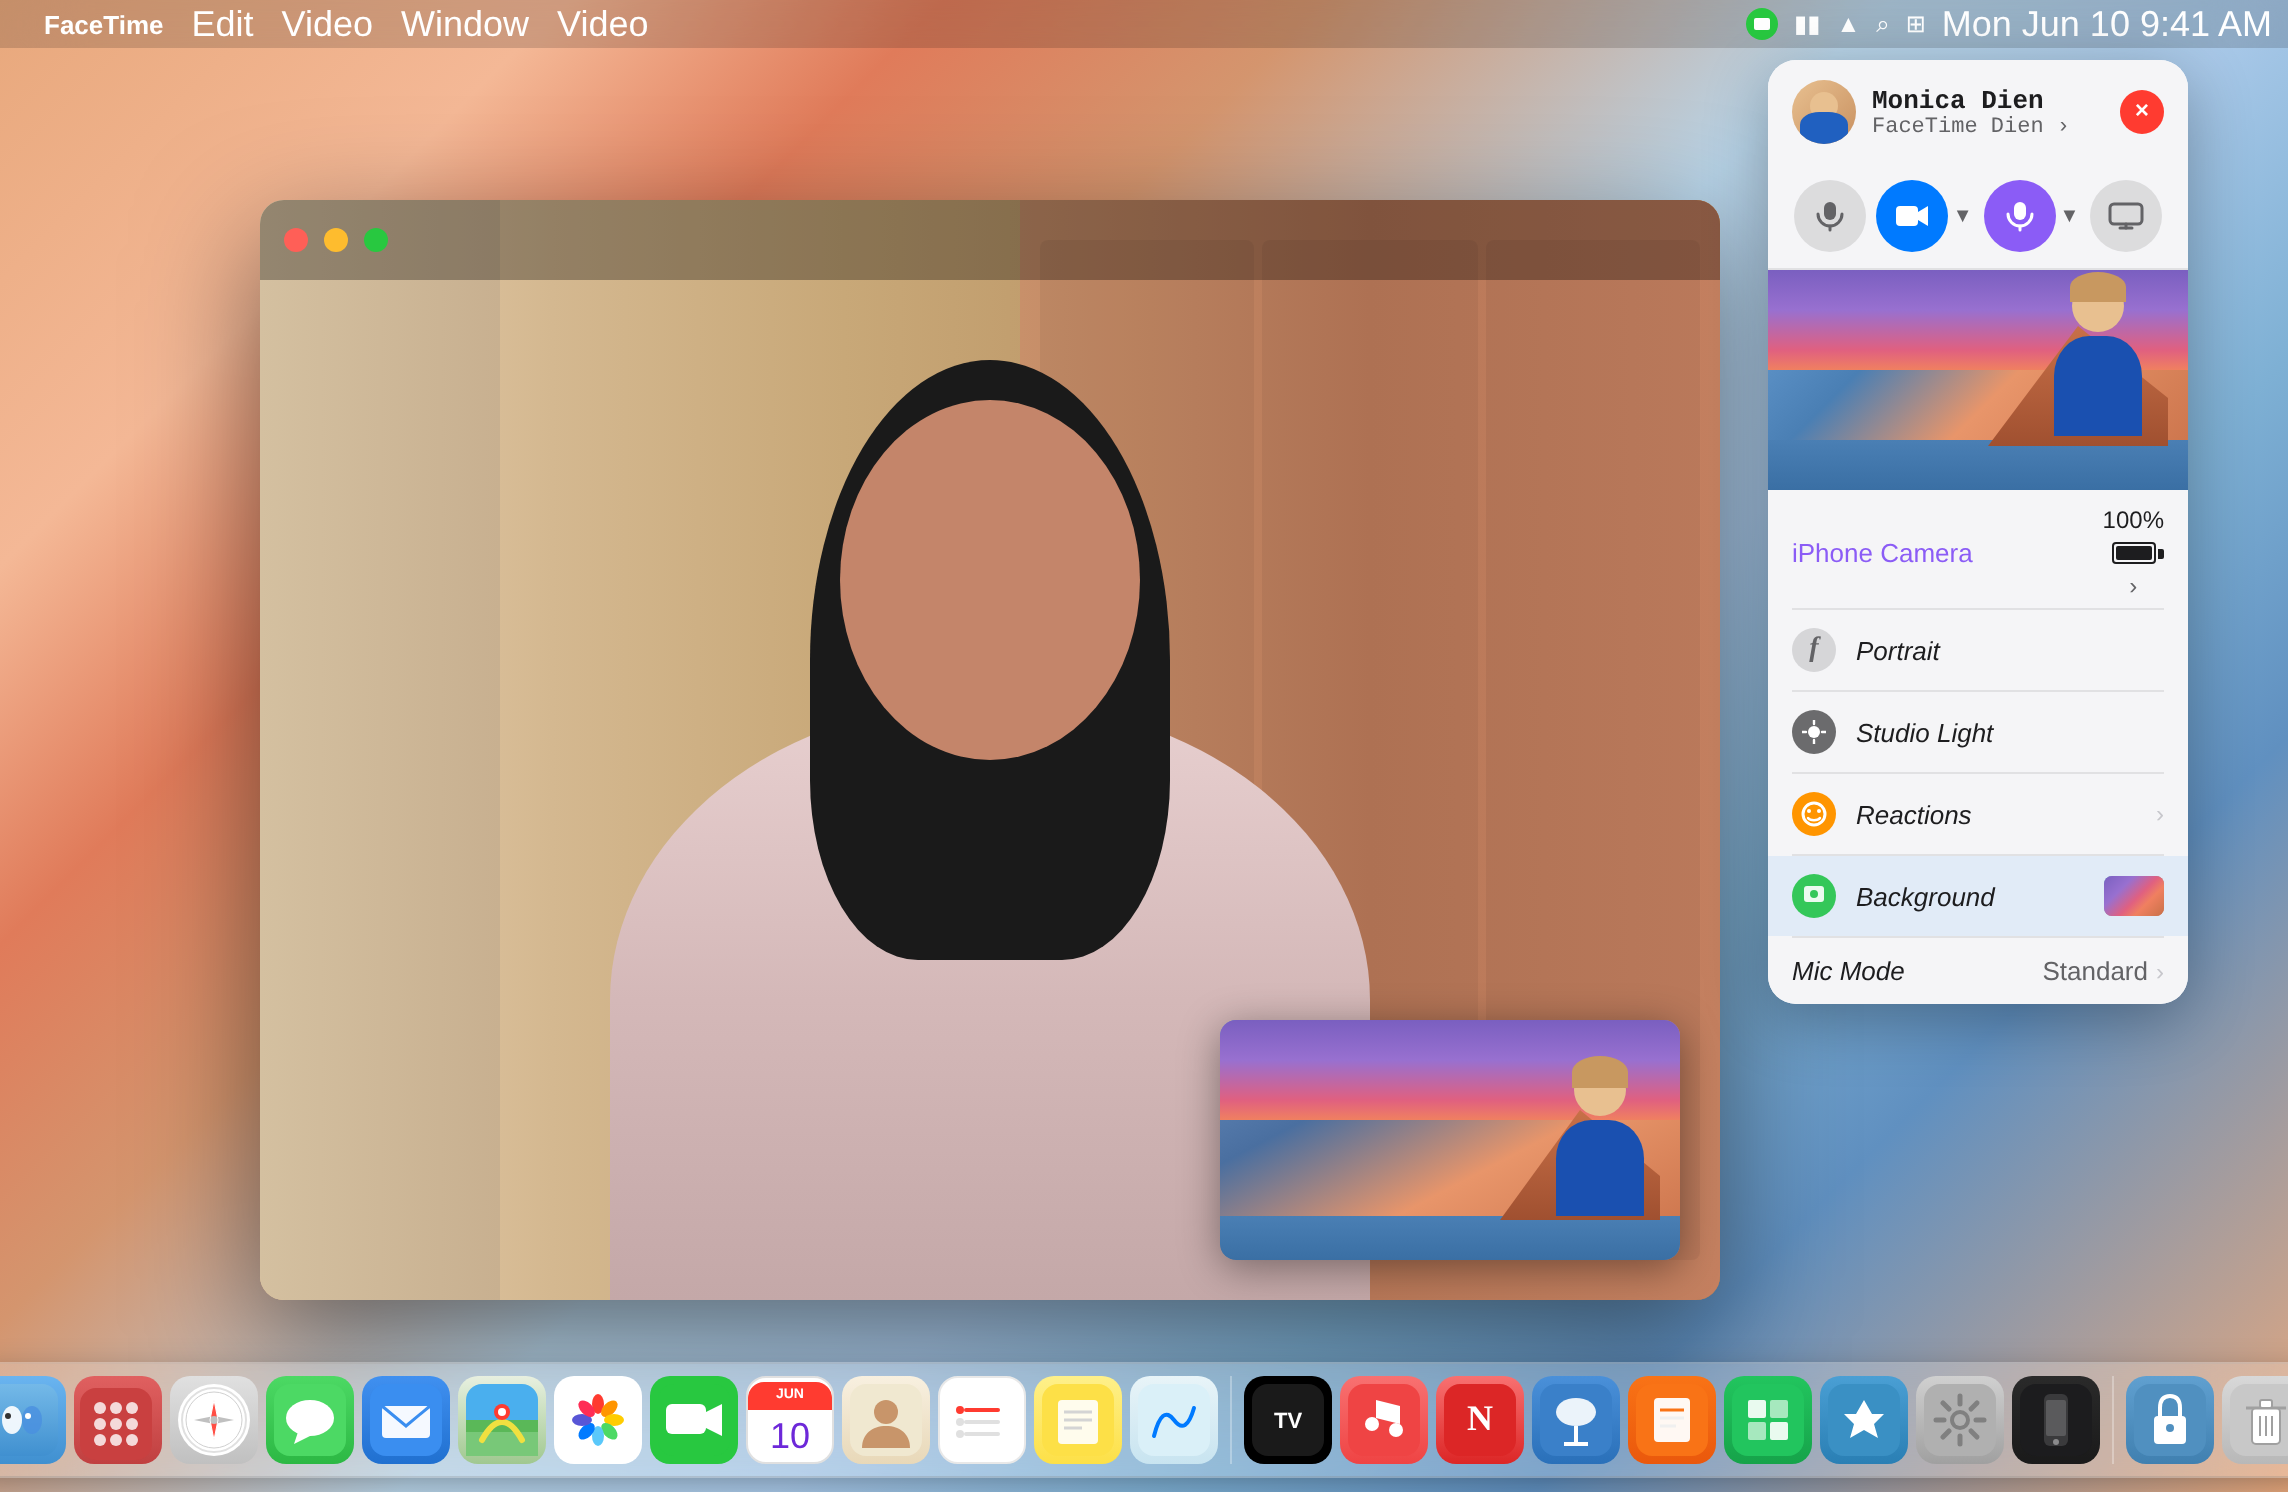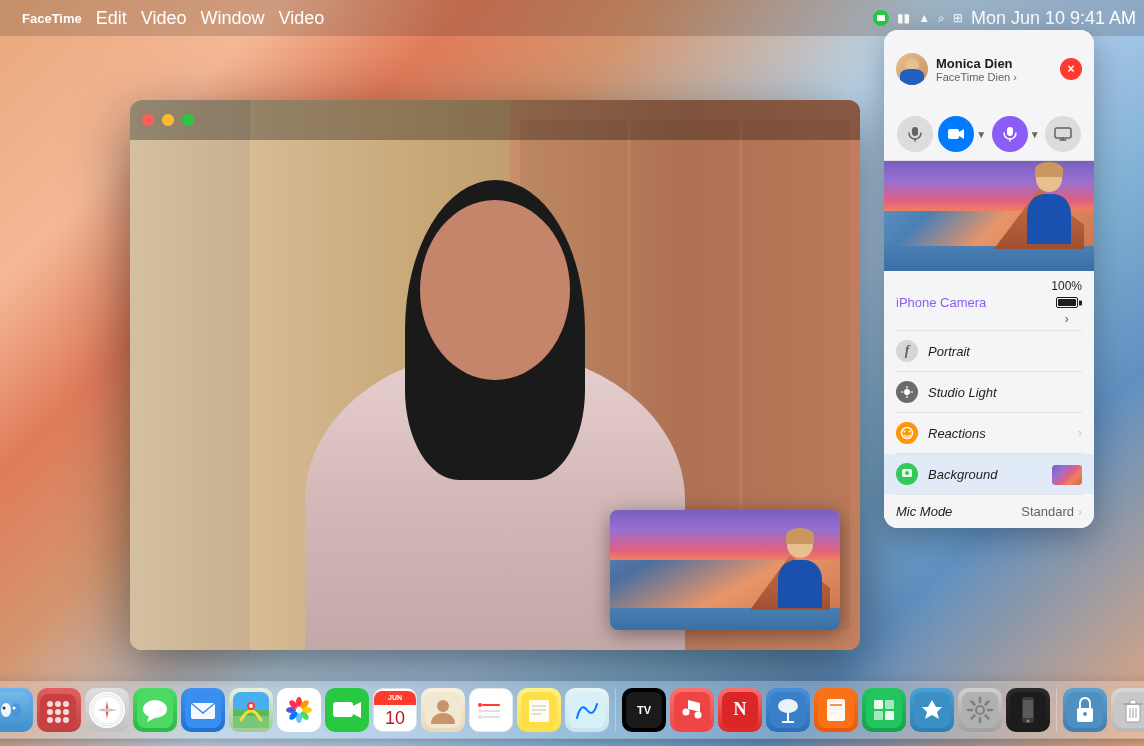--- a/index.html
+++ b/index.html
@@ -8,21 +8,21 @@
       height: 746px;
       overflow: hidden;
       font-family: -apple-system, BlinkMacSystemFont, 'SF Pro Text', sans-serif;
       background: linear-gradient(135deg, #e8a87c 0%, #f4b896 15%, #e07b5a 25%, #d4956e 35%, #b8d4e8 50%, #a8c8e8 60%, #7eb0d4 70%, #6090c0 80%, #e8a87c 100%);
       position: relative;
     }
 
     
     .menubar {
       width: 100%;
-      height: 36px;
+      height: 24px;
       background: rgba(0,0,0,0.15);
       backdrop-filter: blur(20px);
       display: flex;
       align-items: center;
       justify-content: space-between;
       padding: 0 8px;
       position: absolute;
       top: 0;
       left: 0;
       z-index: 100;
@@ -231,22 +231,23 @@
       box-shadow: 0 8px 32px rgba(0,0,0,0.3);
       overflow: hidden;
       z-index: 200;
     }
 
     
     .panel-header {
       display: flex;
       align-items: center;
       justify-content: space-between;
-      padding: 23px 12px;
+      padding: 10px 12px;
       background: rgba(245,245,247,0.98);
+      font-family: Liberation Mono, monospace;
     }
     .panel-header-left {
       display: flex;
       align-items: center;
       gap: 8px;
     }
     .contact-avatar {
       width: 32px;
       height: 32px;
       border-radius: 50%;
@@ -465,21 +466,20 @@
     .menu-item {
       display: flex;
       align-items: center;
       justify-content: space-between;
       padding: 9px 12px;
       cursor: pointer;
       transition: background 0.1s;
     }
     .menu-item.active {
       background: rgba(0,122,255,0.08);
-      align-items: flex-end;
     }
     .menu-item-left {
       display: flex;
       align-items: center;
       gap: 10px;
     }
     .menu-icon-circle {
       width: 22px;
       height: 22px;
       border-radius: 50%;
@@ -897,21 +897,21 @@
   <div class="dock-item" style="background:#28c840; border-radius:10px;">
     <svg width="36" height="36" viewBox="0 0 36 36">
       <rect width="36" height="36" rx="8" fill="#28c840"></rect>
       <rect x="4" y="10" width="20" height="15" rx="3" fill="white"></rect>
       <polygon points="24,14 32,10 32,26 24,22" fill="white"></polygon>
     </svg>
 
   </div>
   <div class="dock-item" style="background:white; border-radius:10px; display:flex; flex-direction:column; align-items:center; justify-content:flex-start; padding:2px 0 0; border:1px solid #e0e0e0;">
     <div style="background:#ff3b30; width:100%; text-align:center; font-size:7px; color:white; border-radius:8px 8px 0 0; line-height:14px;">JUN</div>
-    <div style="font-size:18px; font-weight:300; color:#b91c1c; line-height:26px;">10</div>
+    <div style="font-size:18px; font-weight:300; color:#6d28d9; line-height:26px;">10</div>
   </div>
   <div class="dock-item" style="background:linear-gradient(to bottom, #f8f0e0, #e8d8b8); border-radius:10px;">
     <svg width="36" height="36" viewBox="0 0 36 36">
       <rect width="36" height="36" rx="8" fill="#f0e8d0"></rect>
       <circle cx="18" cy="14" r="6" fill="#c8956a"></circle>
       <path d="M6 32c0-7 5-11 12-11s12 4 12 11" fill="#c8956a"></path>
     </svg>
   </div>
   <div class="dock-item" style="background:white; border-radius:10px; border:1px solid #e8e8e8;">
     <svg width="36" height="36" viewBox="0 0 36 36">

